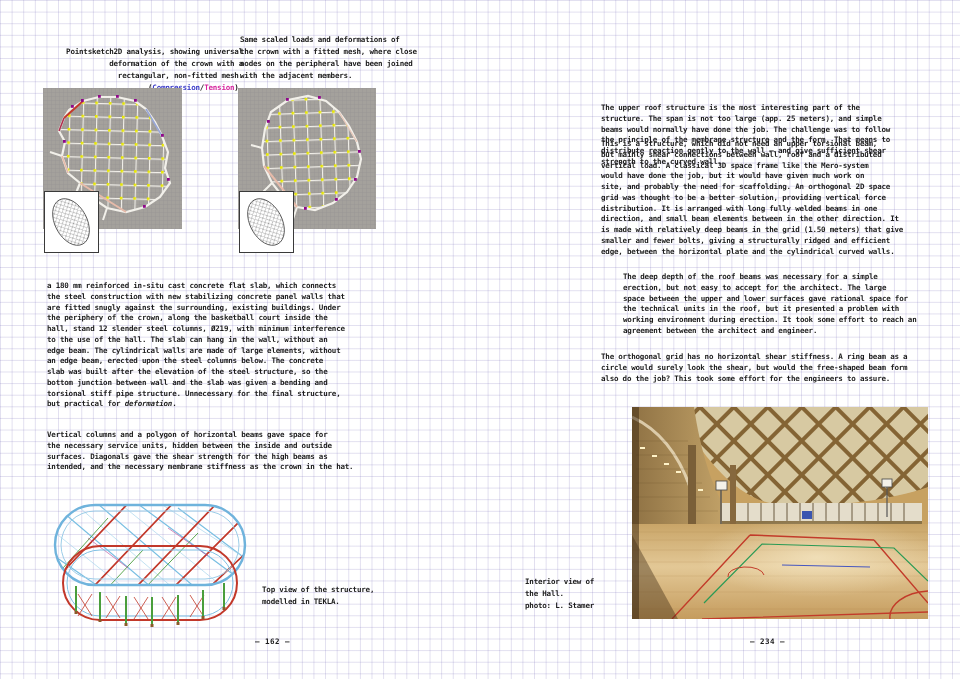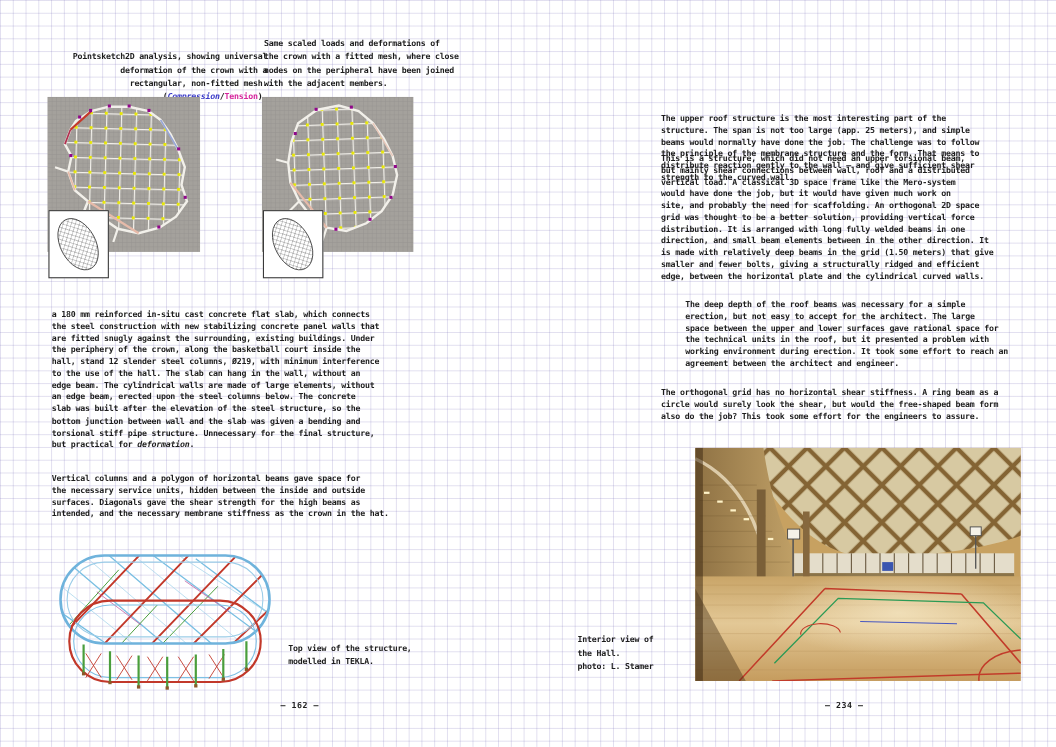--- a/index.html
+++ b/index.html
@@ -16,21 +16,21 @@
   .abs{position:absolute;}
   .txt{
     font-size:7.5px;line-height:10.75px;font-weight:700;
     letter-spacing:-0.2px;white-space:pre-line;color:#1c1c1c;
   }
   .cap{
     font-size:7.5px;line-height:12px;font-weight:700;
     letter-spacing:-0.2px;white-space:pre-line;color:#1c1c1c;
   }
   .pagenum{font-size:7.5px;font-weight:700;letter-spacing:0.5px;text-align:right;}
-  .c-blue{color:#3a3ac8;font-style:italic;}
+  .c-blue{color:#3a3ac8;}
   .c-magenta{color:#d6259d;}
   .ital{font-style:italic;}
   figure{margin:0;}
   .inset{background:#ffffff;border:1px solid #3a3a3a;box-sizing:border-box;}
   svg{display:block;}
 </style>
 </head>
 <body>
 
 <div class="sheet">

